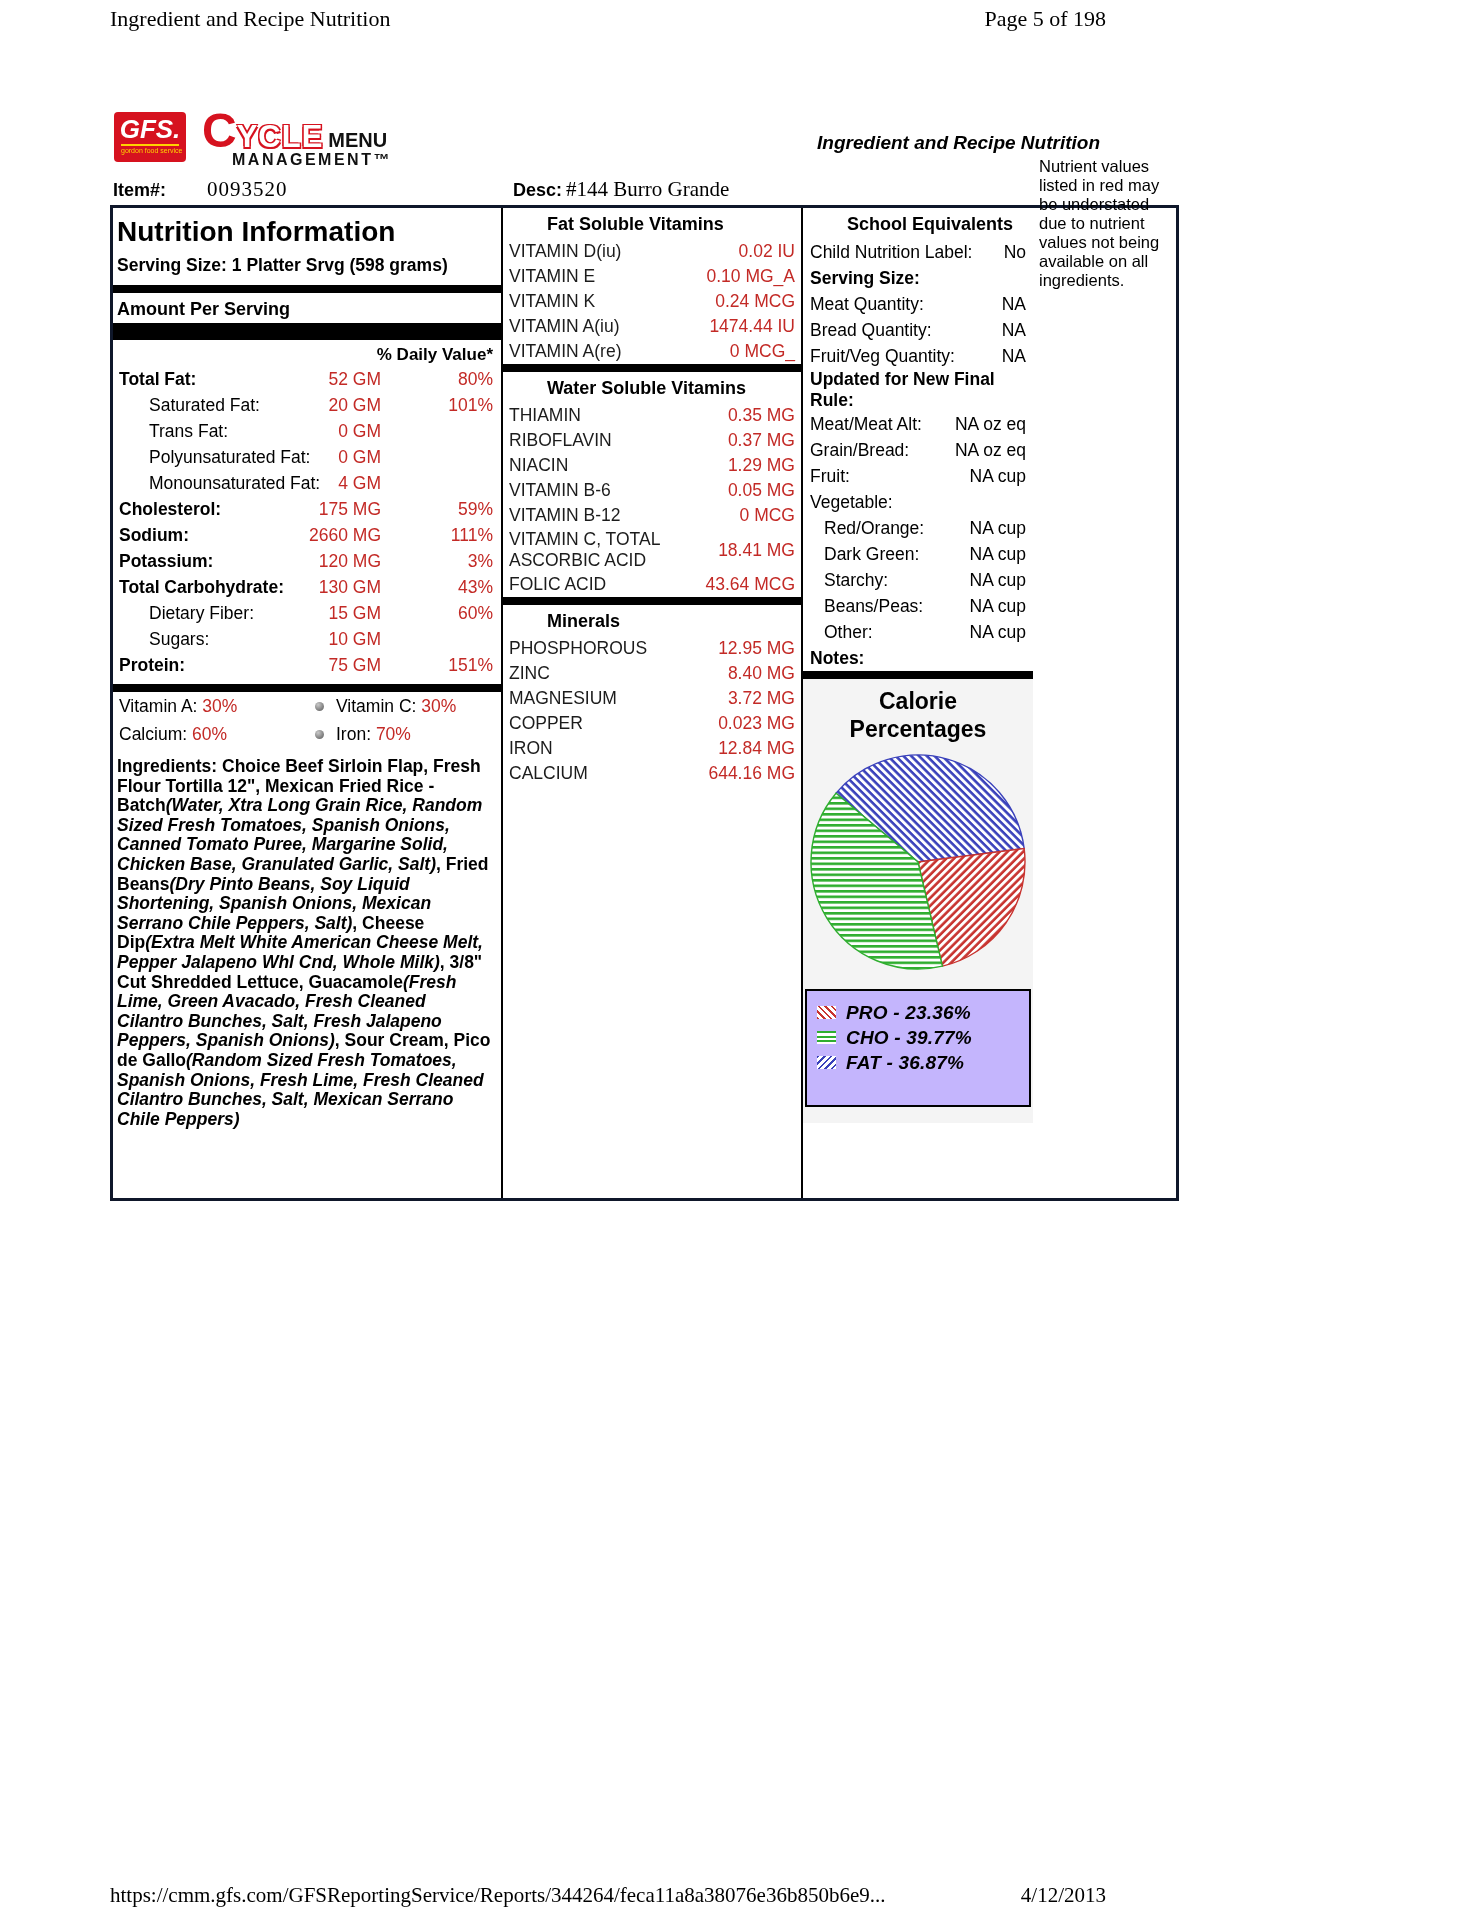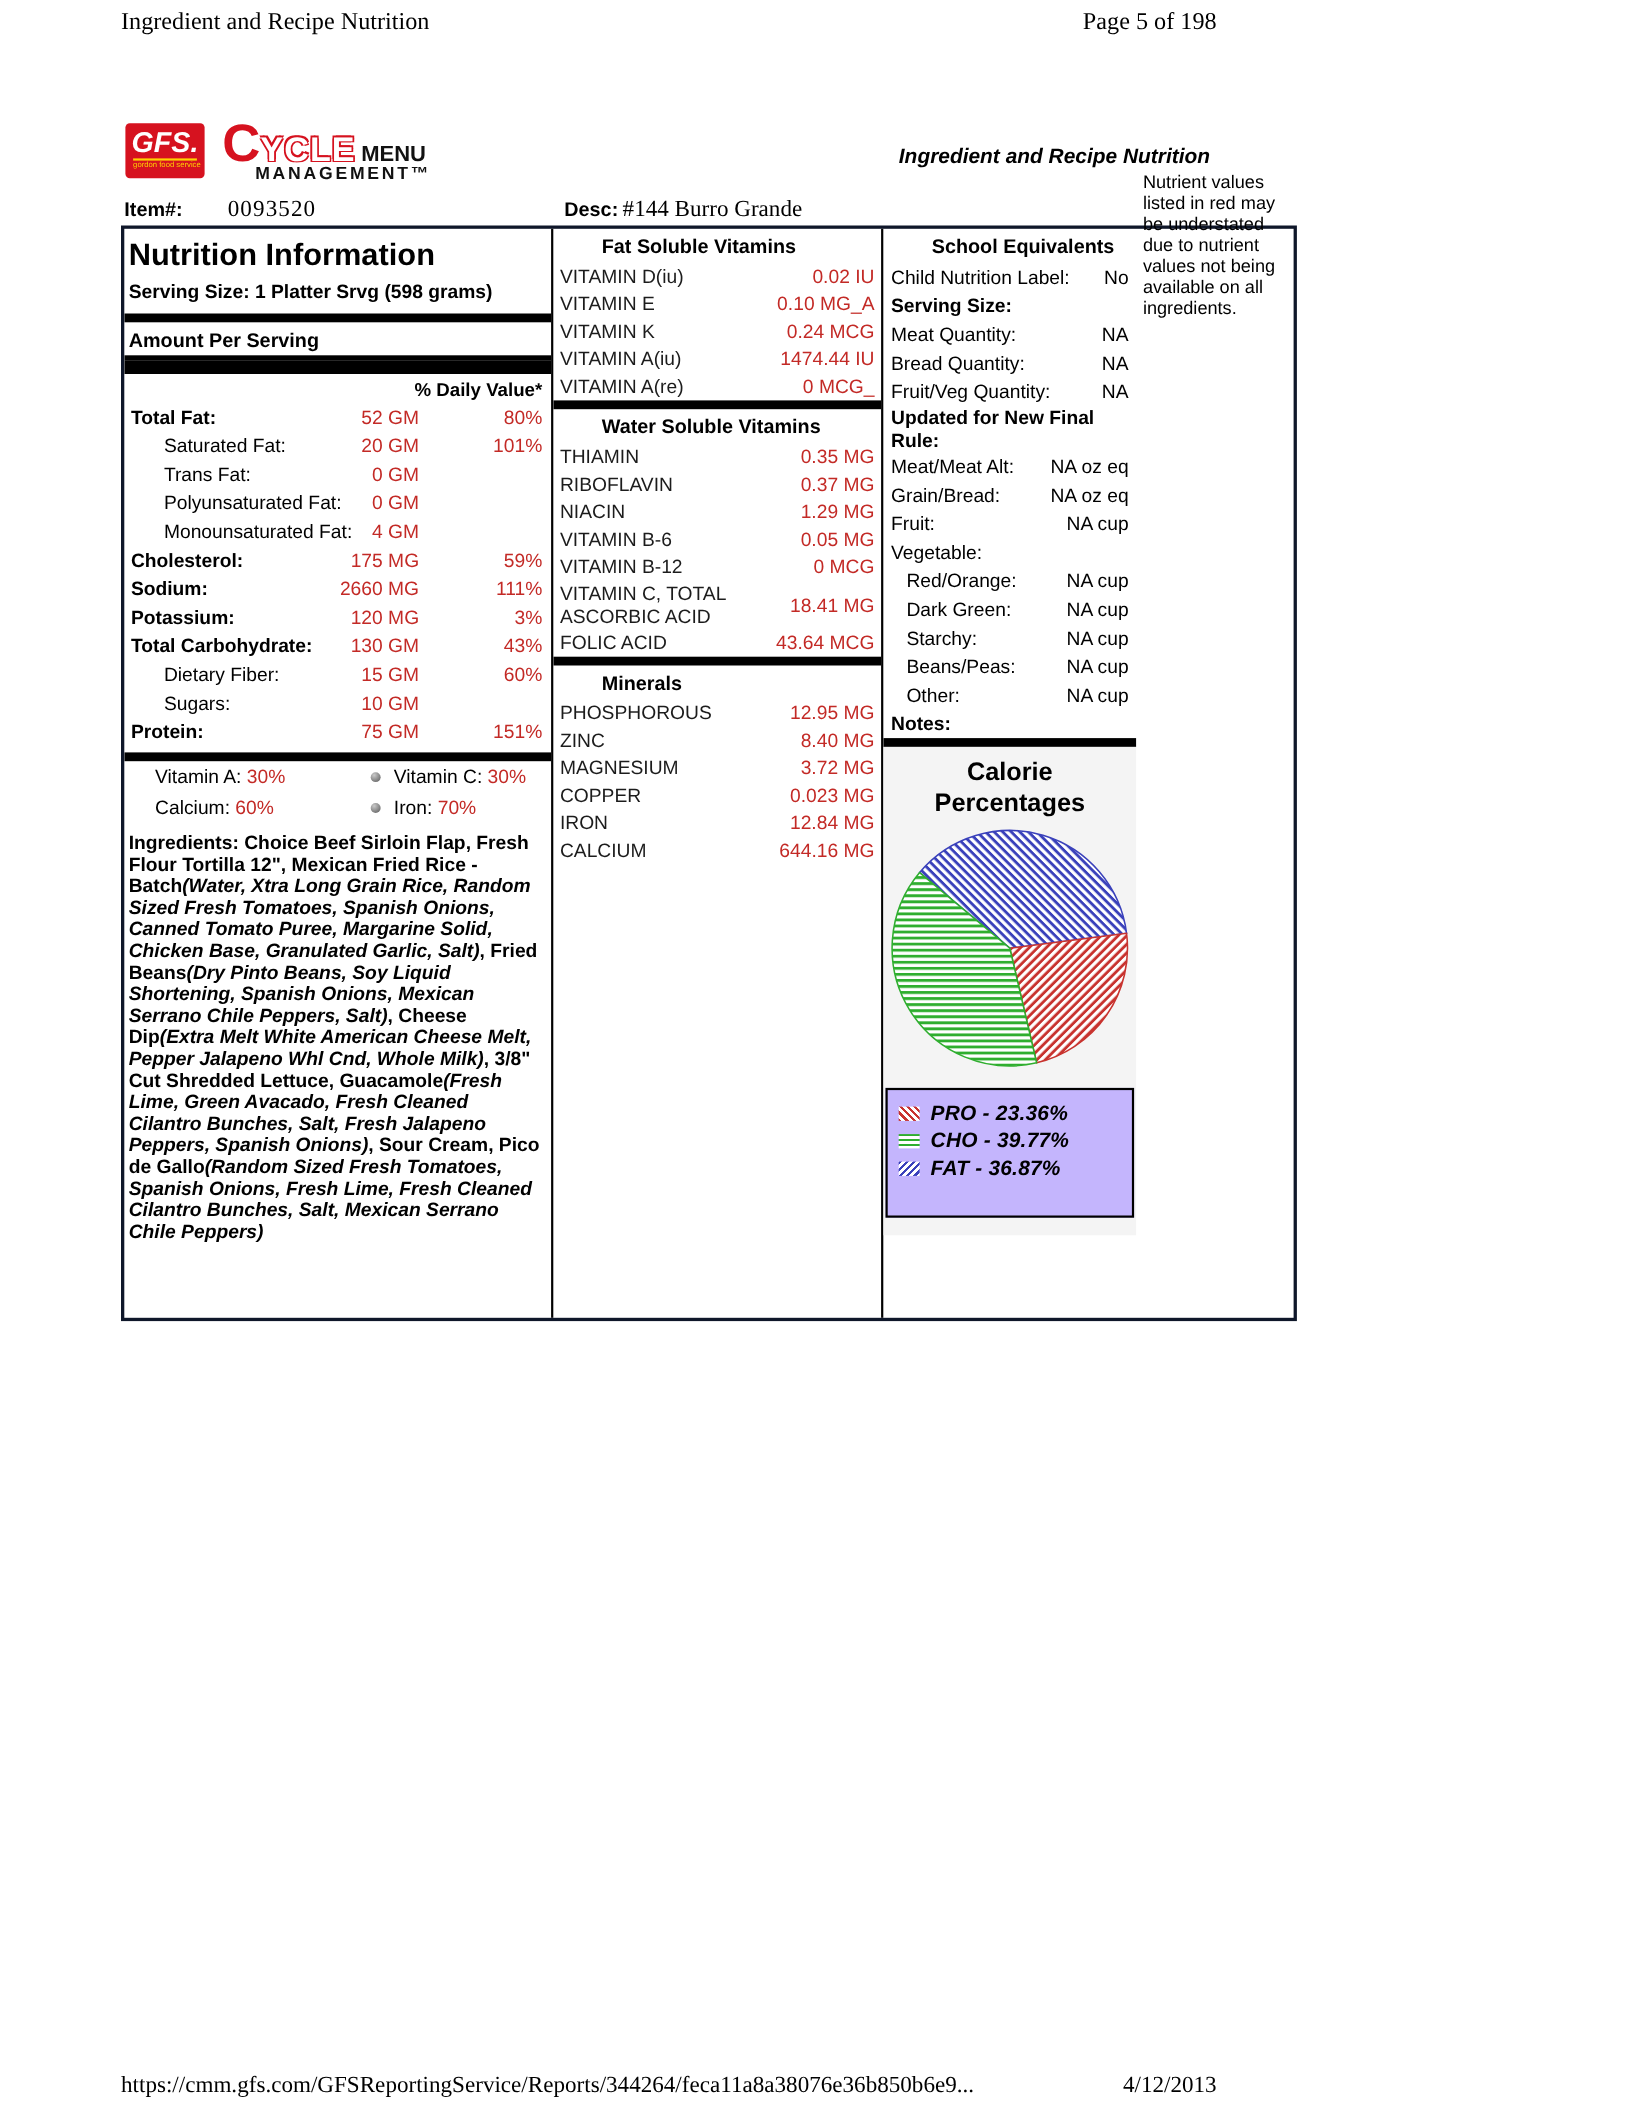--- a/index.html
+++ b/index.html
@@ -62,21 +62,21 @@
   .cal-left  { font-size:18px; } .cal-left .b { font-size:18px; }
   .cal-left .dark { margin-left:14px; }
   .cal-right { text-align:right; font-size:17px; line-height:21px; }
   .cal-right .dark { margin-left:8px; }
   .dv-header { text-align:right; padding:5px 8px 2px; font-size:17px; font-weight:bold; height:26px; }
   .nr { position:relative; height:26px; line-height:26px; font-size:17.5px; padding-left:6px; }
   .nr.indent { padding-left:36px; }
   .nr-amount { position:absolute; right:120px; top:0; color:var(--red); }
   .nr-dv     { position:absolute; right:8px; top:0; color:var(--red); }
   .vitline { display:flex; align-items:center; height:28px; font-size:17.5px; padding-left:6px; }
-  .vitcell.first { width:196px;margin-left:22px; }
+  .vitcell.first { width:196px; }
   .bullet { width:9px; height:9px; border-radius:50%; flex:none;
             background:radial-gradient(circle at 35% 30%, #c9c9c9, #555); margin-right:12px; }
   .ingredients { padding:9px 5px 0 4px; font-size:17.5px; line-height:19.6px; font-weight:bold; }
 
   
   .sec-title { font-weight:bold; font-size:18px; padding:6px 6px 4px;margin-left:38px; }
   .mv-row { display:flex; justify-content:space-between; align-items:center;
             min-height:25px; padding:0 6px; font-size:17.5px; color:#1c1c1c; }
   .mv-row .lab { max-width:180px; line-height:21px; padding:1px 0; }
   .mv-row .val { color:var(--red); white-space:nowrap; }

